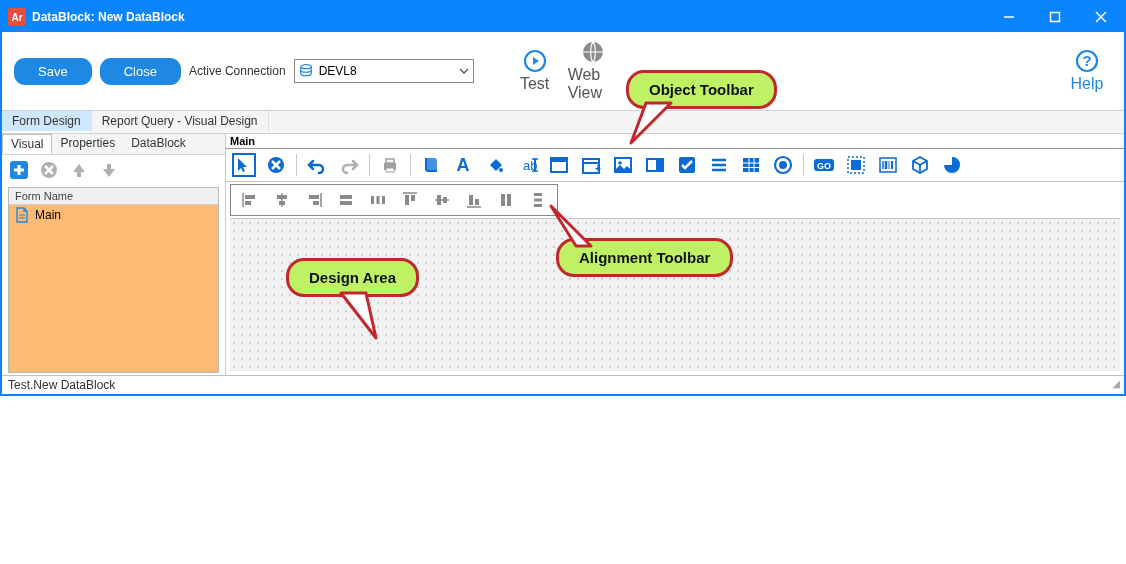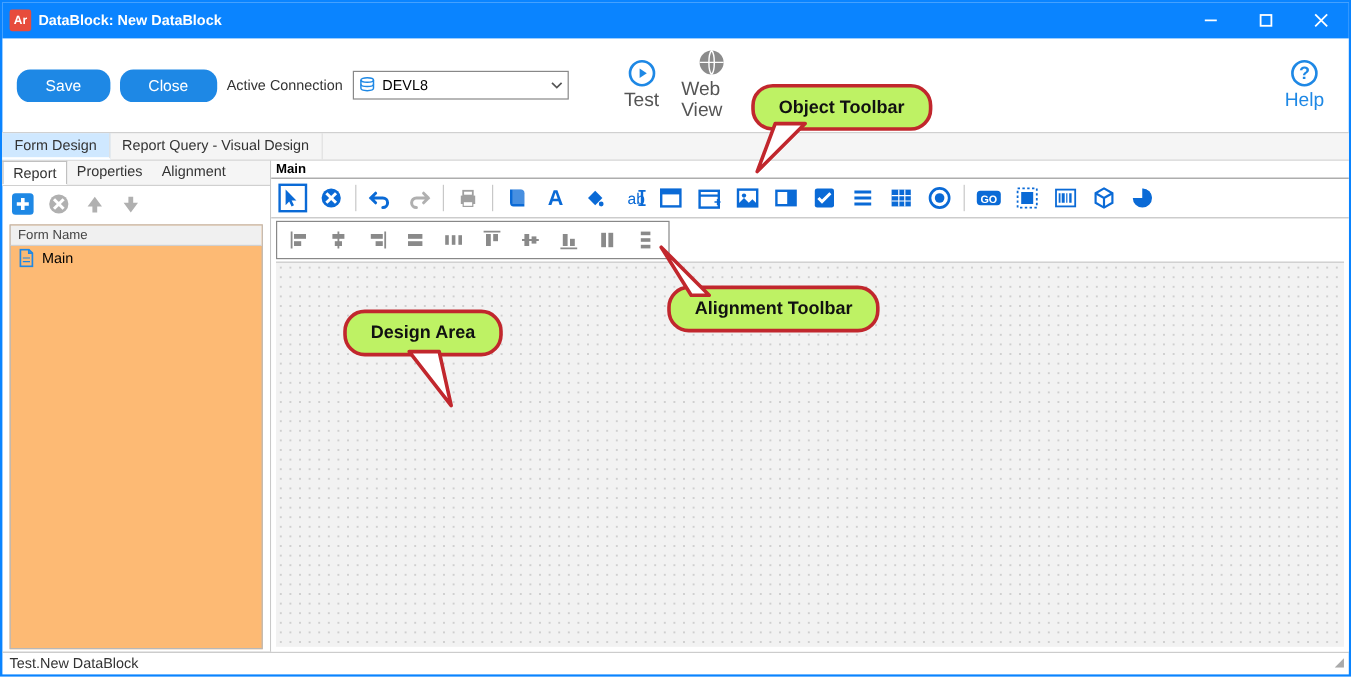--- a/index.html
+++ b/index.html
@@ -1,18 +1,18 @@
 <!DOCTYPE html>
 <html><head>
 <meta charset="utf-8">
 <style>
 * { box-sizing: border-box; margin: 0; padding: 0; font-family: "Segoe UI", Tahoma, Arial, sans-serif; }
 html, body { width: 1126px; height: 564px; overflow: hidden; background: #fff; }
 
-.window { width: 1126px; height: 564px; border: 2px solid #0a84ff; display: flex; flex-direction: column; }
+.window { width: 1126px; height: 396px; border: 2px solid #0a84ff; display: flex; flex-direction: column; }
 
 .titlebar { height: 30px; background: #0a84ff; color: #fff; display: flex; align-items: center; padding: 0 0 0 6px; font-size: 12px; }
 .titlebar .app-icon { width: 18px; height: 18px; background: #e74c3c; color: #fff; font-size: 10px; font-weight: bold; display: flex; align-items: center; justify-content: center; border-radius: 2px; margin-right: 6px; }
 .titlebar .title { flex: 0 0 auto; font-weight: 600; }
 .titlebar .spacer { flex: 1; }
 .win-btn { width: 46px; height: 30px; display: flex; align-items: center; justify-content: center; color: #fff; }
 .win-btn svg { stroke: #fff; fill: none; }
 
 .toolbar { display: flex; align-items: center; gap: 8px; padding: 8px 12px; }
 .btn { background: #1e88e5; color: #fff; border: none; border-radius: 11px; padding: 6px 24px; font-size: 13px; cursor: pointer; }
@@ -158,23 +158,23 @@
 
   <div class="tabs-main">
     <div class="tab active">Form Design</div>
     <div class="tab">Report Query - Visual Design</div>
   </div>
 
   <div class="body">
 
     <div class="side">
       <div class="subtabs">
-        <div class="st active">Report</div>
+        <div class="st active">Visual</div>
         <div class="st">Properties</div>
-        <div class="st">Alignment</div>
+        <div class="st">DataBlock</div>
       </div>
       <div class="side-toolbar">
         <span class="sicon">
           <svg width="22" height="22" viewBox="0 0 22 22">
               <rect x="2" y="2" width="18" height="18" rx="3" fill="#1e88e5"></rect>
               <line x1="11" y1="6" x2="11" y2="16" stroke="#fff" stroke-width="3"></line>
               <line x1="6" y1="11" x2="16" y2="11" stroke="#fff" stroke-width="3"></line>
             </svg>
         </span>
         <span class="sicon">

